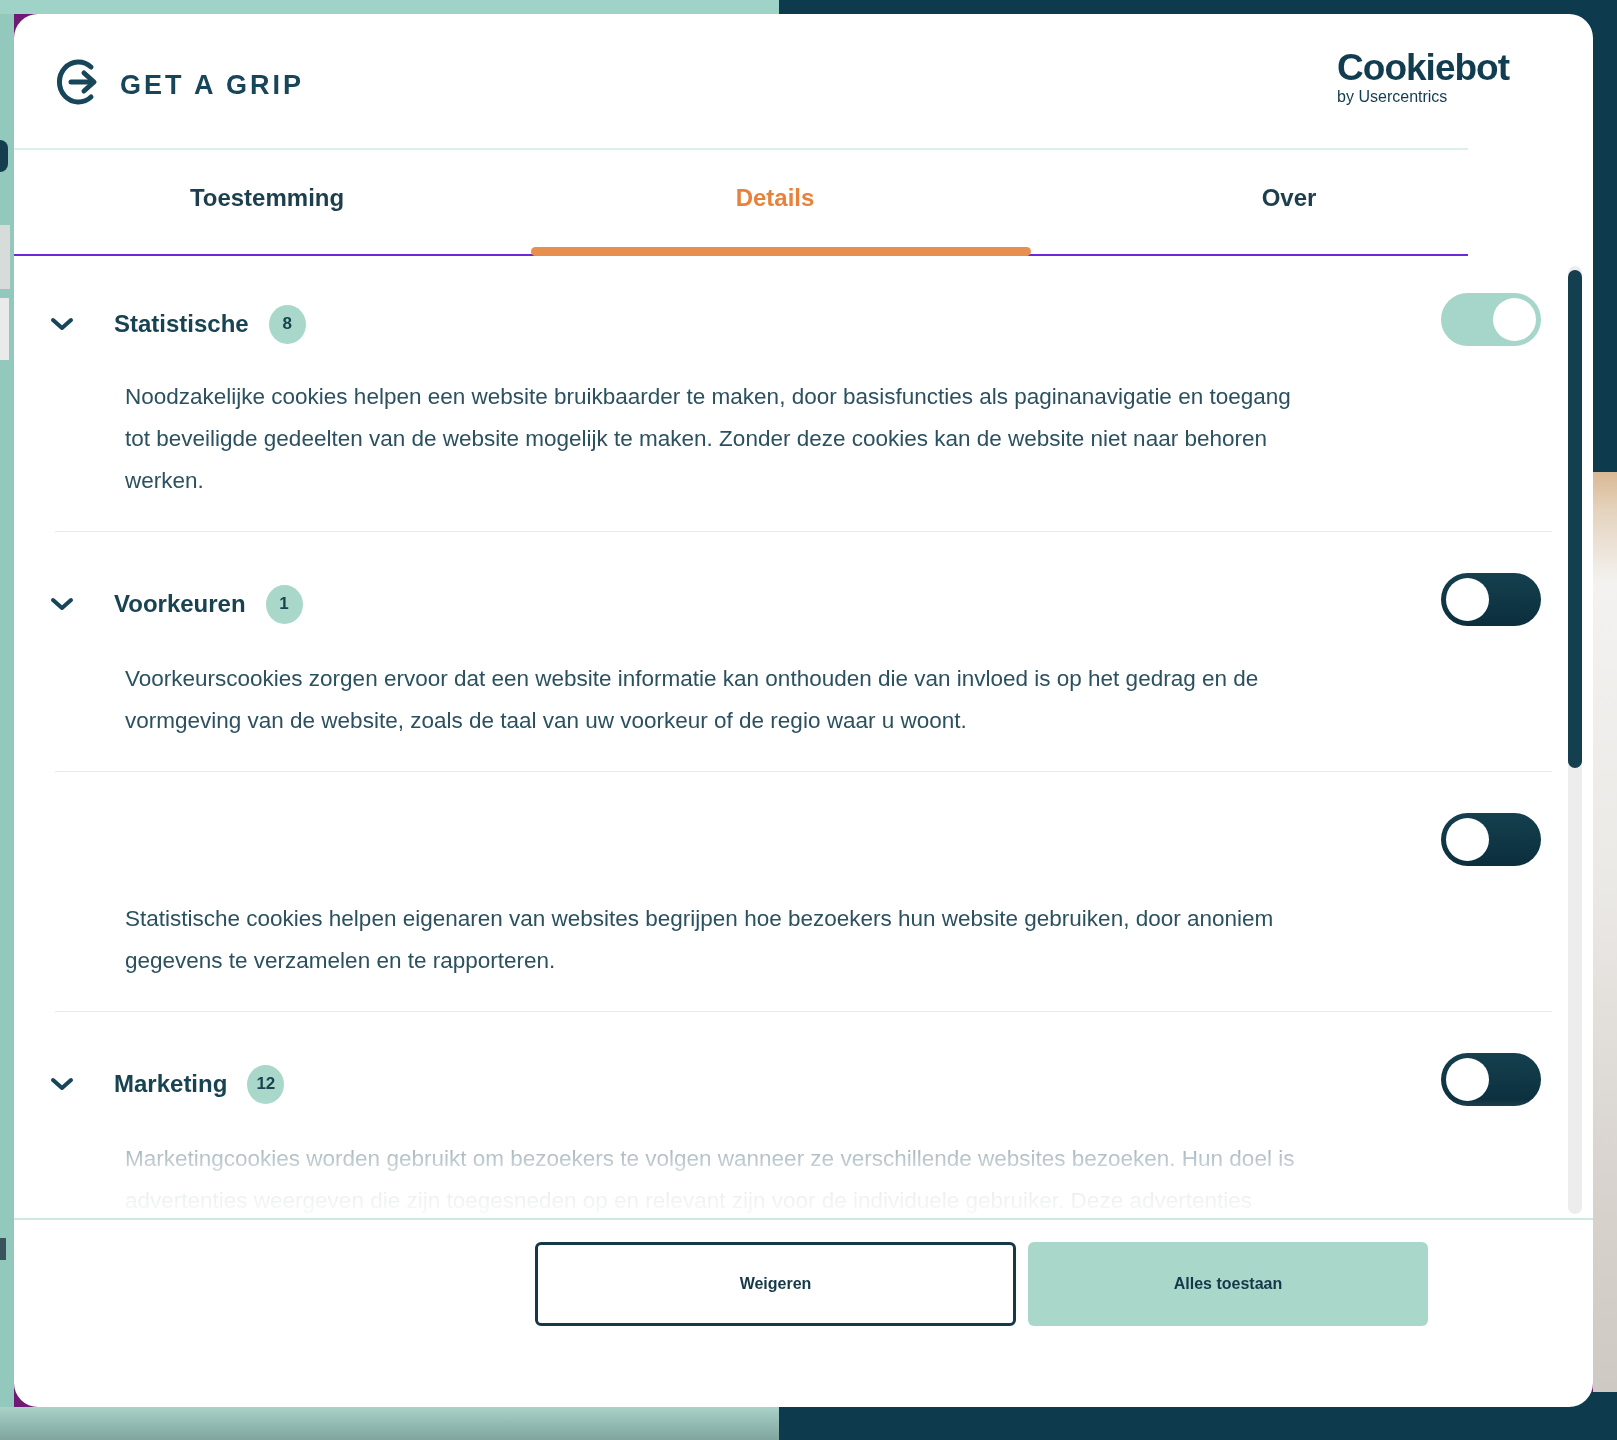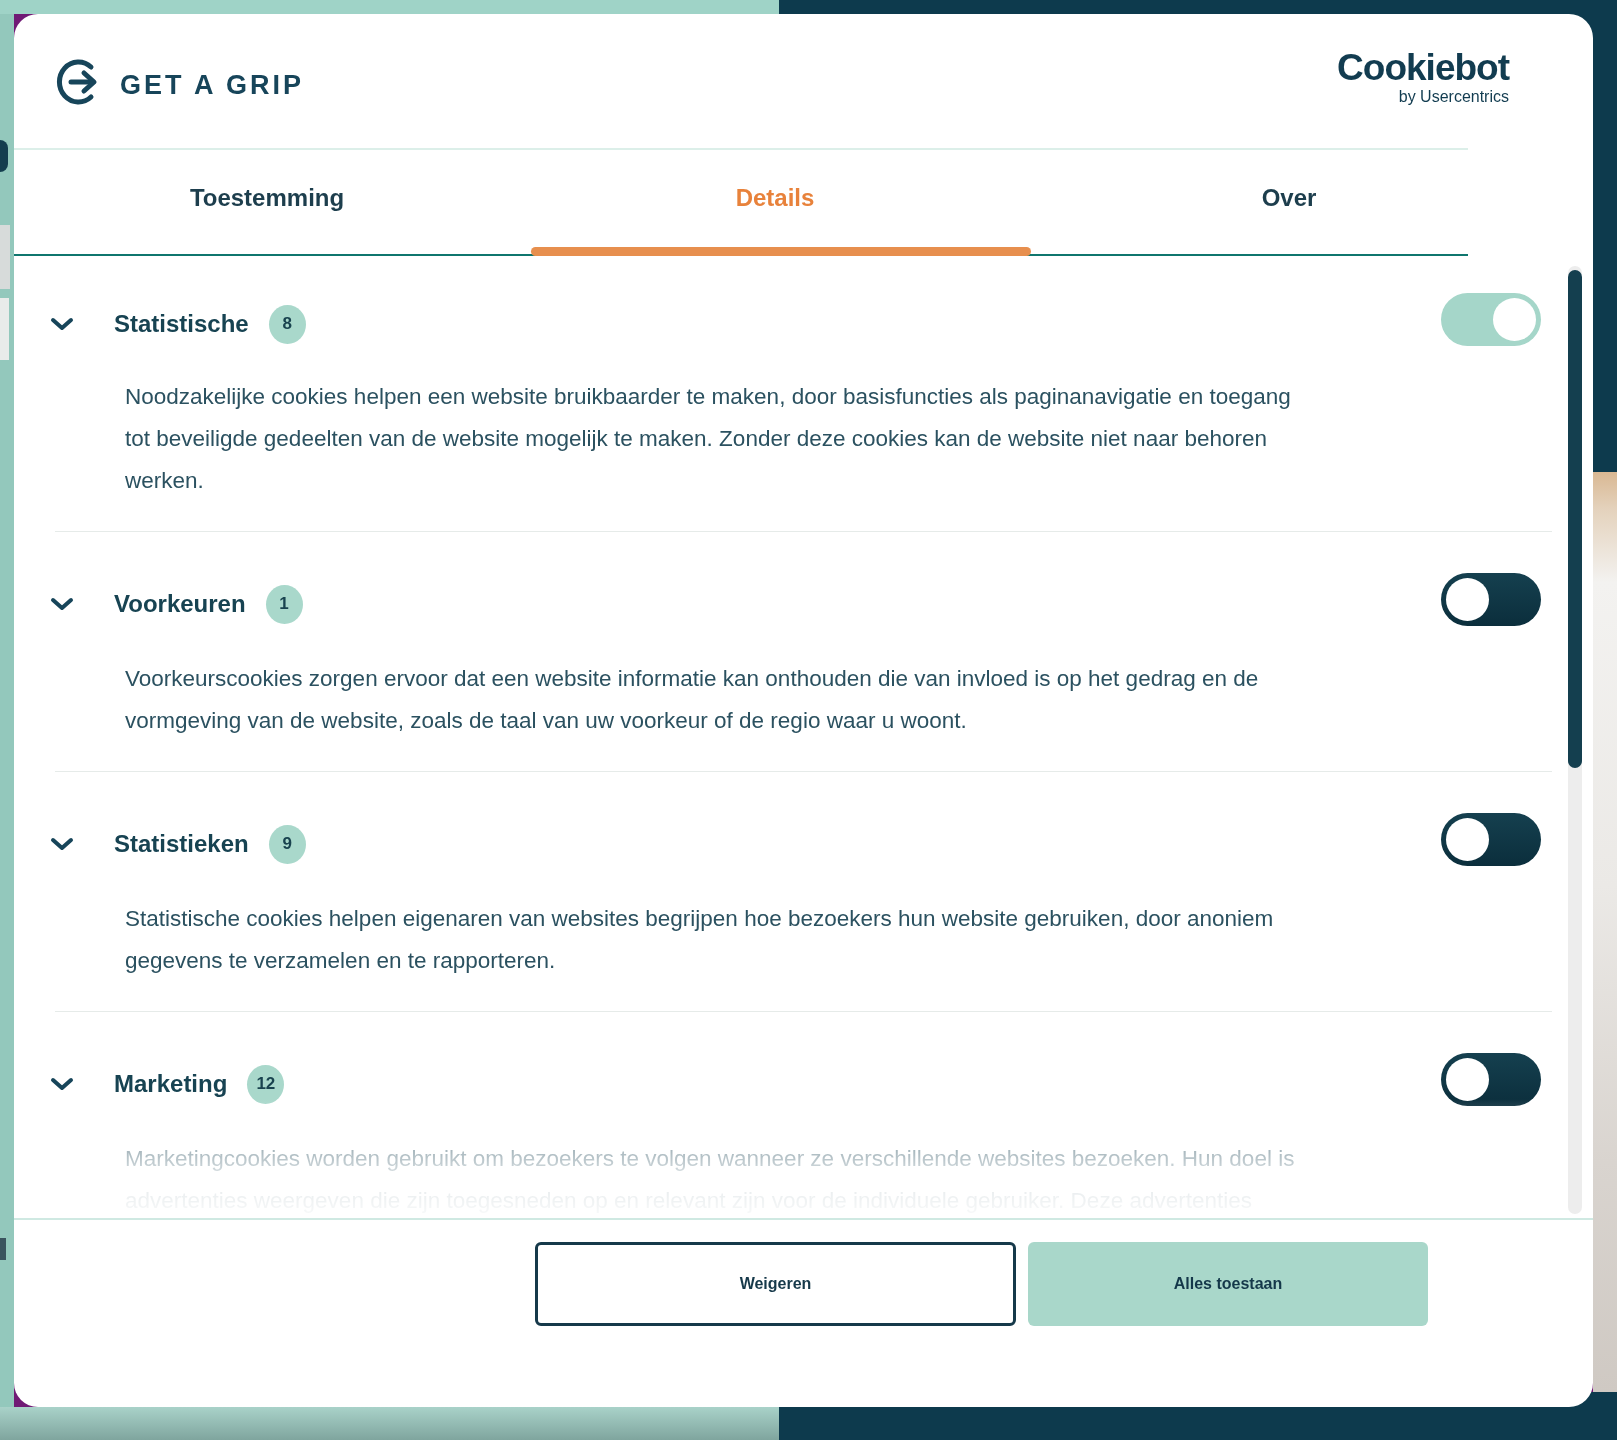--- a/index.html
+++ b/index.html
@@ -19,26 +19,26 @@
   .bg-patch-1{left:0;top:225px;width:10px;height:64px;background:#d7dbda;}
   .bg-patch-2{left:0;top:298px;width:9px;height:62px;background:#e9ebea;}
   .bg-mark-dash{left:0;top:1238px;width:6px;height:22px;background:#3a545e;}
 
   
   .dialog{left:14px;top:14px;width:1579px;height:1393px;background:#ffffff;border-radius:24px;}
 
   
   .logo-icon{left:41px;top:44px;width:46px;height:48px;}
   .logo-text{left:106px;top:56px;font-size:27px;font-weight:bold;letter-spacing:3px;color:#17455a;}
-  .brand{right:84px;top:34px;text-align:right;cursor:pointer;}
+  .brand{right:84px;top:34px;text-align:left;cursor:pointer;}
   .brand-name{font-size:37px;font-weight:800;color:#123c50;letter-spacing:-1px;line-height:40px;}
   .brand-byline{font-size:16px;color:#123c50;margin-top:0px;}
 
   
-  .tabbar{left:0;top:134px;width:1454px;height:108px;border-top:2px solid #dcefe9;border-bottom:2px solid #0f766e;box-sizing:border-box;}
+  .tabbar{left:0;top:134px;width:1454px;height:108px;border-top:2px solid #dcefe9;border-bottom:2px solid #6d28d9;box-sizing:border-box;}
   .tab{position:absolute;top:34px;transform:translateX(-50%);font-size:24px;font-weight:bold;color:#1d3e4d;cursor:pointer;white-space:nowrap;}
   .tab.active{color:#e8823b;}
   .tab-underline{left:517px;top:233px;width:500px;height:9px;background:#e78f4e;border-radius:5px;}
 
   
   .sec-header{position:absolute;left:36px;display:flex;align-items:center;height:44px;cursor:pointer;}
   .chevron{width:24px;height:15px;margin-right:40px;display:block;}
   .sec-title{font-size:24px;font-weight:bold;color:#174352;}
   .badge{display:inline-flex;width:37px;height:39px;border-radius:50%;background:#a9d8cb;color:#19434f;
     font-size:17px;font-weight:bold;align-items:center;justify-content:center;margin-left:20px;}
@@ -133,27 +133,20 @@
     </div>
     <div class="abs toggle off" style="top:559px;">
       <span class="knob"></span>
     </div>
     <div class="desc" style="top:644px;">
       <div>Voorkeurscookies zorgen ervoor dat een website informatie kan onthouden die van invloed is op het gedrag en de</div>
       <div>vormgeving van de website, zoals de taal van uw voorkeur of de regio waar u woont.</div>
     </div>
     <div class="divider" style="top:757px;"></div>
 
-    <div class="sec-header" style="top:808px;">
-      <svg class="chevron" viewBox="0 0 24 15">
-        <path d="M3 3 L12 11 L21 3" stroke="#17455a" stroke-width="4" fill="none" stroke-linecap="round" stroke-linejoin="round"></path>
-      </svg>
-      <span class="sec-title">Statistieken</span>
-      <span class="badge">9</span>
-    </div>
     <div class="abs toggle off" style="top:799px;">
       <span class="knob"></span>
     </div>
     <div class="desc" style="top:884px;">
       <div>Statistische cookies helpen eigenaren van websites begrijpen hoe bezoekers hun website gebruiken, door anoniem</div>
       <div>gegevens te verzamelen en te rapporteren.</div>
     </div>
     <div class="divider" style="top:997px;"></div>
 
     <div class="sec-header" style="top:1048px;">

